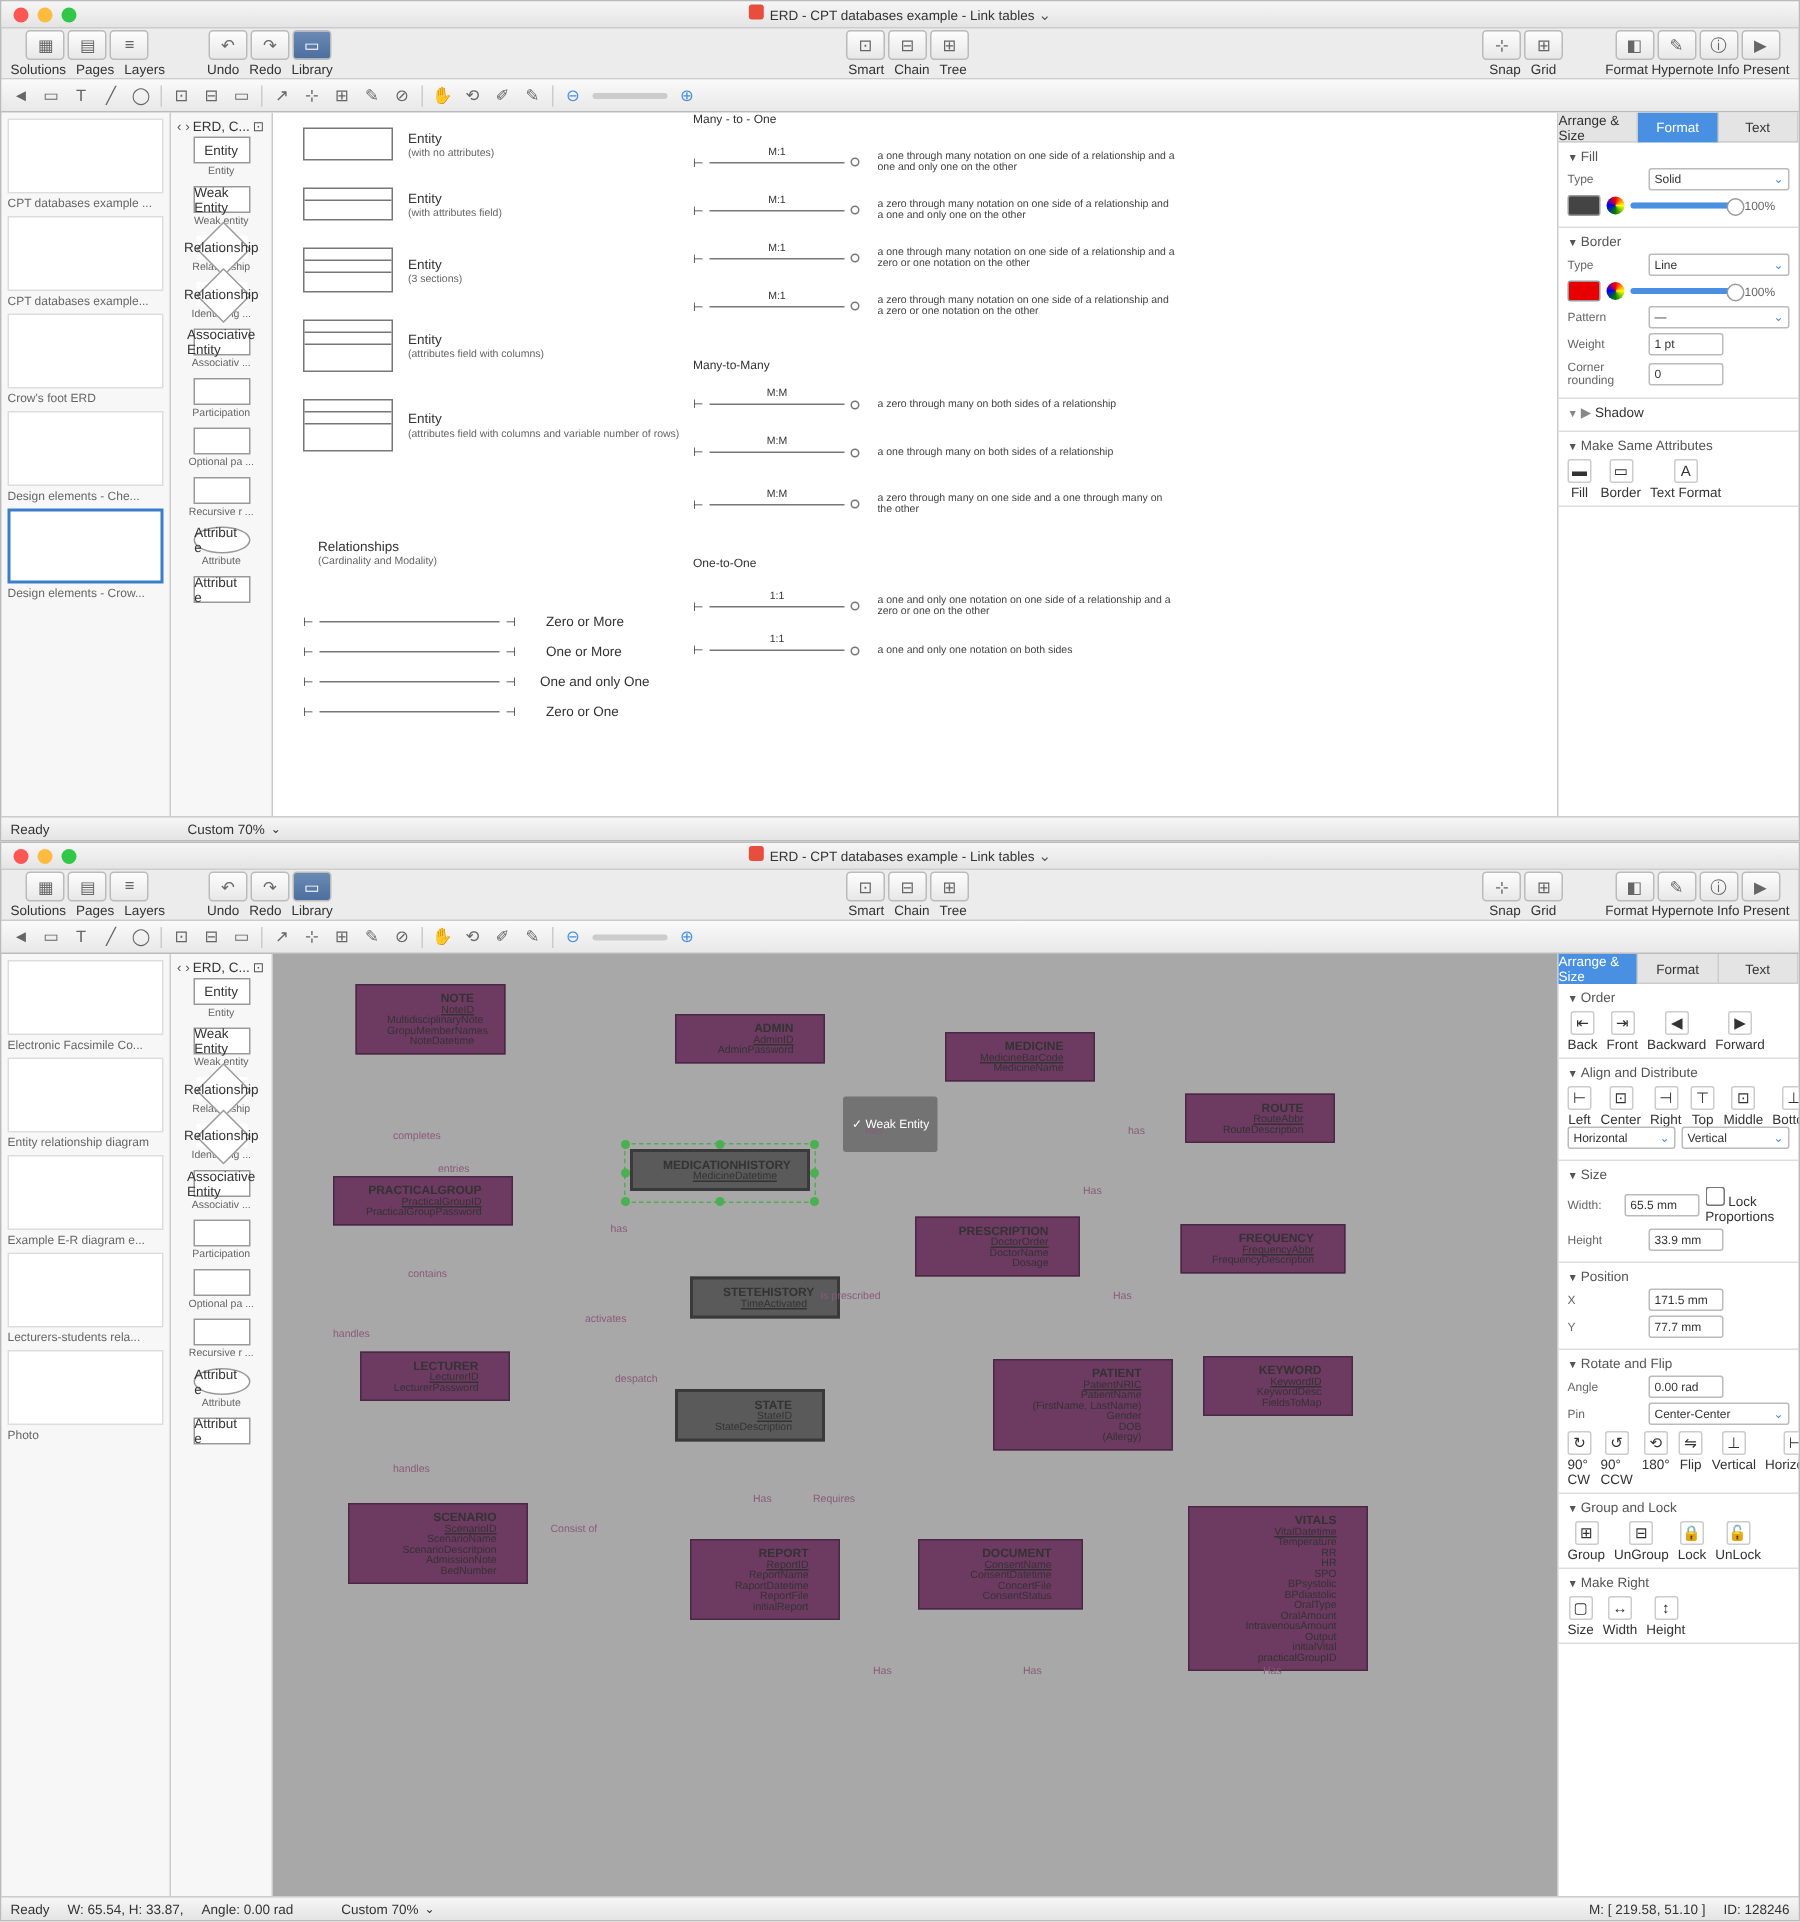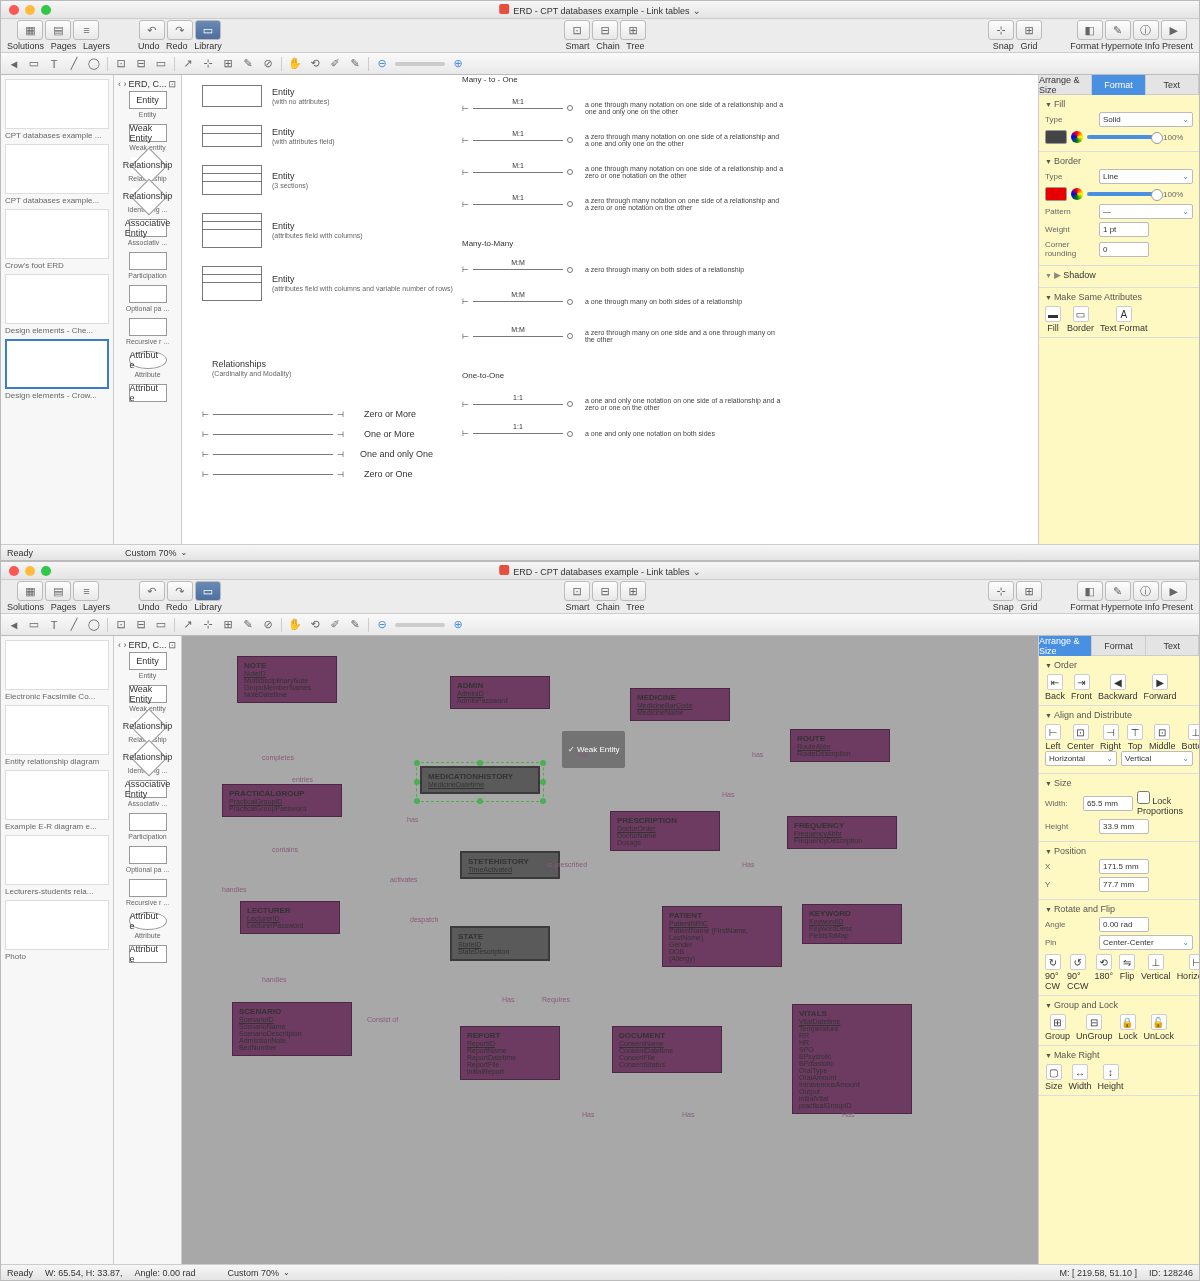--- a/index.html
+++ b/index.html
@@ -31,21 +31,21 @@
 .libpanel{width:68px;background:#f7f7f7;border-right:1px solid #ccc;padding:2px;overflow:hidden}
 .libhead{display:flex;align-items:center;gap:2px;font-size:9px;color:#555;padding:2px}
 .libitem{display:flex;flex-direction:column;align-items:center;margin-bottom:6px}
 .libshape{width:38px;height:18px;border:1px solid #999;background:#fff;display:flex;align-items:center;justify-content:center;font-size:6px}
 .libshape.diamond{transform:rotate(0);width:34px;height:16px;border:none;position:relative}
 .libshape.diamond::before{content:'';position:absolute;width:24px;height:24px;border:1px solid #999;transform:rotate(45deg);background:#fff;top:-4px;left:5px}
 .libshape.oval{border-radius:50%}
 .liblabel{font-size:7px;color:#666;margin-top:2px}
 .canvas{flex:1;background:#fff;position:relative;overflow:hidden}
 .canvas.gray{background:#a8a8a8}
-.rightpanel{width:161px;background:#fef9c3;border-left:1px solid #ccc;display:flex;flex-direction:column}
+.rightpanel{width:161px;background:#ffffff;border-left:1px solid #ccc;display:flex;flex-direction:column}
 .rtabs{display:flex;height:20px}
 .rtab{flex:1;display:flex;align-items:center;justify-content:center;font-size:9px;background:#e4e4e4;border-right:1px solid #ccc;border-bottom:1px solid #ccc}
 .rtab.active{background:#4a90e2;color:#fff;border-bottom:none}
 .rsection{padding:4px 6px;border-bottom:1px solid #ddd}
 .rhead{font-size:9px;color:#555;margin-bottom:3px;cursor:pointer}
 .rhead::before{content:'▼ ';font-size:7px}
 .rrow{display:flex;align-items:center;gap:4px;margin-bottom:3px}
 .rlabel{font-size:8px;color:#666;width:50px}
 .rselect{flex:1;height:15px;background:#fff;border:1px solid #bbb;border-radius:2px;font-size:8px;padding:0 3px;display:flex;align-items:center;justify-content:space-between}
 .rselect::after{content:'⌄';color:#4a90e2}
@@ -62,21 +62,21 @@
 .dtext{margin-left:10px;font-size:8px}
 .dtext b{font-weight:normal;display:block}
 .dtext span{font-size:7px;color:#666}
 .connline{display:flex;align-items:center;gap:4px;font-size:7px}
 .line{width:90px;height:1px;background:#777;position:relative}
 .endp{width:6px;height:6px;border:1px solid #777;border-radius:50%;background:#fff}
 .cross{font-size:8px}
 .mlabel{position:absolute;top:-10px;left:50%;transform:translateX(-50%);font-size:7px}
 .desc{font-size:7px;color:#444;max-width:200px}
 
-.ent{position:absolute;background:#6d3a62;color:#fff;text-align:left;padding:4px 6px;font-size:8px;border:1px solid #4a2844}
+.ent{position:absolute;background:#6d3a62;color:#fff;text-align:right;padding:4px 20px;font-size:8px;border:1px solid #4a2844}
 .ent.weak{background:#5a5a5a;border:2px solid #3a3a3a}
 .ent .ename{font-weight:bold;font-size:8px}
 .ent .eattr{font-size:7px;text-decoration:underline}
 .ent .eattr2{font-size:7px}
 .sel-handles{position:absolute;border:1px dashed #4CAF50;pointer-events:none}
 .handle{position:absolute;width:6px;height:6px;background:#4CAF50;border-radius:50%}
 .tooltip{position:absolute;background:#737373;color:#fff;padding:14px 6px;font-size:8px;border-radius:2px}
 .rel-label{position:absolute;font-size:7px;color:#8a5a7a}
 .ricons{display:flex;gap:6px;margin-top:4px}
 .ricon{display:flex;flex-direction:column;align-items:center;gap:1px;font-size:7px;color:#666}

